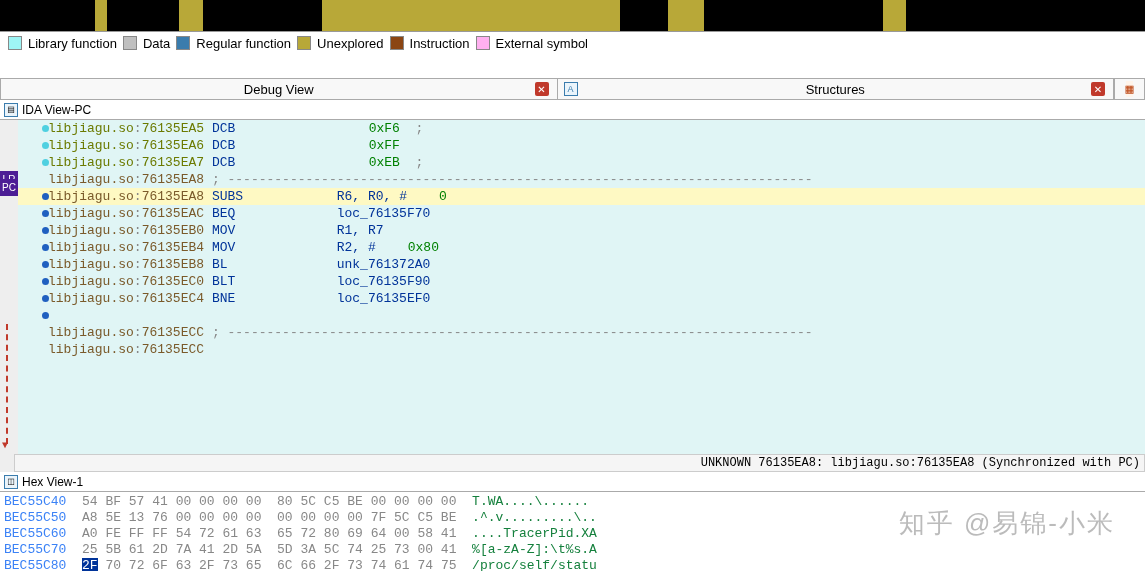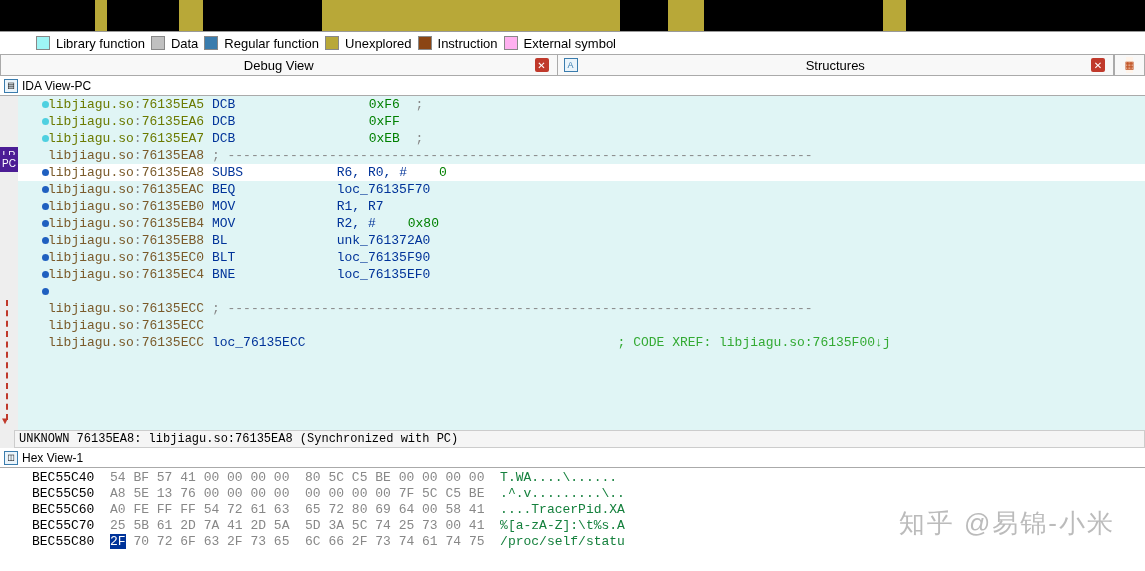--- a/index.html
+++ b/index.html
@@ -1,46 +1,46 @@
 <!DOCTYPE html>
 <html><head>
 <meta charset="utf-8">
 <style>
 * { margin: 0; padding: 0; box-sizing: border-box; }
 body { font-family: "Courier New", monospace; font-size: 13px; background: #fff; width: 1145px; height: 571px; overflow: hidden; position: relative; }
 .overview-bar { height: 32px; background: #f0f0f0; display: flex; border-bottom: 1px solid #999; }
 .overview-bar .seg { height: 100%; }
-.legend { height: 22px; background: #fff; display: flex; align-items: center; padding: 0 8px; font-family: sans-serif; font-size: 13px; gap: 6px; margin-left: 28px; }
+.legend { height: 22px; background: #fff; display: flex; align-items: center; padding: 0 8px; font-family: sans-serif; font-size: 13px; gap: 6px; }
 .legend .swatch { width: 14px; height: 14px; display: inline-block; border: 1px solid #888; }
-.tab-row { height: 22px; display: flex; border: 1px solid #aaa; background: #f8f8f8; }
+.tab-row { height: 22px; display: flex; border: 1px solid #aaa; background: #f8f8f8; margin-top: 24px; }
 .tab { flex: 1; display: flex; align-items: center; justify-content: center; position: relative; border-right: 1px solid #aaa; font-family: sans-serif; font-size: 13px; }
 .tab .close-x { position: absolute; right: 8px; width: 14px; height: 14px; background: #c0392b; color: #fff; font-size: 10px; display: flex; align-items: center; justify-content: center; border-radius: 2px; }
 .tab .icon-box { position: absolute; left: 6px; width: 14px; height: 14px; border: 1px solid #3a7cad; display: flex; align-items: center; justify-content: center; font-size: 9px; color: #3a7cad; background: #eaf4fb; }
 .extra-tab { width: 30px; display: flex; align-items: center; justify-content: center; border-left: 1px solid #aaa; }
 .view-title { height: 20px; background: #fff; display: flex; align-items: center; padding: 0 4px; font-family: sans-serif; font-size: 12px; border-bottom: 1px solid #aaa; gap: 4px; }
 .view-title .title-icon { width: 14px; height: 14px; border: 1px solid #3a7cad; display: flex; align-items: center; justify-content: center; font-size: 8px; background: #eaf4fb; }
 .disasm { background: #e0f5f5; height: 352px; position: relative; }
 .disasm-inner { position: absolute; left: 18px; top: 0; right: 0; height: 100%; }
 .disasm-row { height: 17px; line-height: 17px; white-space: pre; font-family: "Courier New", monospace; font-size: 13px; position: relative; padding-left: 30px; }
-.disasm-row.highlighted { background: #ffffff; }
+.disasm-row.highlighted { background: #fef9c3; }
 .gutter { position: absolute; left: 0; top: 0; width: 18px; height: 100%; background: #eee; }
 .dot { position: absolute; left: 24px; width: 7px; height: 7px; border-radius: 50%; top: 5px; }
 .dot.cyan { background: #4fd0e0; }
 .dot.blue { background: #2060c0; }
 .reg-badge { position: absolute; left: 0; width: 18px; height: 17px; background: #4c1d95; color: #fff; font-size: 10px; display: flex; align-items: center; justify-content: center; font-family: sans-serif; }
 .c-olive { color: #6b7a00; }
 .c-navy { color: #003399; }
 .c-brown { color: #7a5a2a; }
 .c-green { color: #008000; margin-left: 32px; }
 .c-gray { color: #888; }
 .c-xref { color: #33aa33; }
-.status-line { position: absolute; bottom: 0; left: 14px; right: 0; height: 18px; background: #f5f5f5; border: 1px solid #ccc; padding: 0 4px; font-family: "Courier New", monospace; font-size: 12px; line-height: 17px; }
+.status-line { position: absolute; bottom: 0; left: 14px; right: 0; height: 18px; background: #f5f5f5; border: 1px solid #ccc; padding: 0 4px; font-family: "Courier New", monospace; font-size: 12px; line-height: 17px; text-align: right; }
 .hex-body { background: #fff; font-family: "Courier New", monospace; font-size: 13px; padding: 2px 4px; }
 .hex-row { height: 16px; line-height: 16px; white-space: pre; }
-.hex-addr { color: #000000; margin-left: 28px; }
+.hex-addr { color: #3b82f6; }
 .hex-bytes { color: #888; }
 .hex-ascii { color: #15803d; }
 .hex-hl { background: #003399; color: #fff; }
 .watermark { position: absolute; right: 30px; bottom: 30px; font-family: sans-serif; font-size: 26px; color: rgba(120,120,120,0.5); letter-spacing: 2px; pointer-events: none; }
 .red-arrow { position: absolute; left: 6px; width: 2px; border-left: 2px dashed #c0392b; }
 </style>
 </head>
 <body>
 
 <div class="overview-bar" id="ov">
@@ -107,21 +107,20 @@
       <div class="disasm-row highlighted"><span><span class="c-brown">libjiagu.so</span><span class="c-gray">:</span><span class="c-brown">76135EA8</span> <span class="c-navy">SUBS</span>            <span class="c-navy">R6, R0, </span><span class="c-navy">#</span><span class="c-green">0</span></span><span class="dot blue"></span></div>
       <div class="disasm-row"><span><span class="c-brown">libjiagu.so</span><span class="c-gray">:</span><span class="c-brown">76135EAC</span> <span class="c-navy">BEQ</span>             <span class="c-navy">loc_76135F70</span></span><span class="dot blue"></span></div>
       <div class="disasm-row"><span><span class="c-brown">libjiagu.so</span><span class="c-gray">:</span><span class="c-brown">76135EB0</span> <span class="c-navy">MOV</span>             <span class="c-navy">R1, R7</span></span><span class="dot blue"></span></div>
       <div class="disasm-row"><span><span class="c-brown">libjiagu.so</span><span class="c-gray">:</span><span class="c-brown">76135EB4</span> <span class="c-navy">MOV</span>             <span class="c-navy">R2, </span><span class="c-navy">#</span><span class="c-green">0x80</span></span><span class="dot blue"></span></div>
       <div class="disasm-row"><span><span class="c-brown">libjiagu.so</span><span class="c-gray">:</span><span class="c-brown">76135EB8</span> <span class="c-navy">BL</span>              <span class="c-navy">unk_761372A0</span></span><span class="dot blue"></span></div>
       <div class="disasm-row"><span><span class="c-brown">libjiagu.so</span><span class="c-gray">:</span><span class="c-brown">76135EC0</span> <span class="c-navy">BLT</span>             <span class="c-navy">loc_76135F90</span></span><span class="dot blue"></span></div>
       <div class="disasm-row"><span><span class="c-brown">libjiagu.so</span><span class="c-gray">:</span><span class="c-brown">76135EC4</span> <span class="c-navy">BNE</span>             <span class="c-navy">loc_76135EF0</span></span><span class="dot blue"></span></div>
       <div class="disasm-row"><span class="dot blue"></span></div>
       <div class="disasm-row"><span><span class="c-brown">libjiagu.so</span><span class="c-gray">:</span><span class="c-brown">76135ECC</span> <span class="c-gray">; ---------------------------------------------------------------------------</span></span></div>
       <div class="disasm-row"><span><span class="c-brown">libjiagu.so</span><span class="c-gray">:</span><span class="c-brown">76135ECC</span> </span></div>
-      <div class="disasm-row"><span><span class="c-brown">libjiagu.so</span><span class="c-gray">:</span><span class="c-brown">76135ECC</span> <span class="c-navy">loc_76135ECC</span><span>                                        </span><span class="c-xref">; CODE XREF: libjiagu.so:76135F00↓j</span></span></div>
     </div>
   <div class="status-line">UNKNOWN 76135EA8: libjiagu.so:76135EA8 (Synchronized with PC)</div>
 </div>
 
 <div class="view-title">
   <span class="title-icon">◫</span>
   <span>Hex View-1</span>
 </div>
 
 <div class="hex-body" id="hex">

